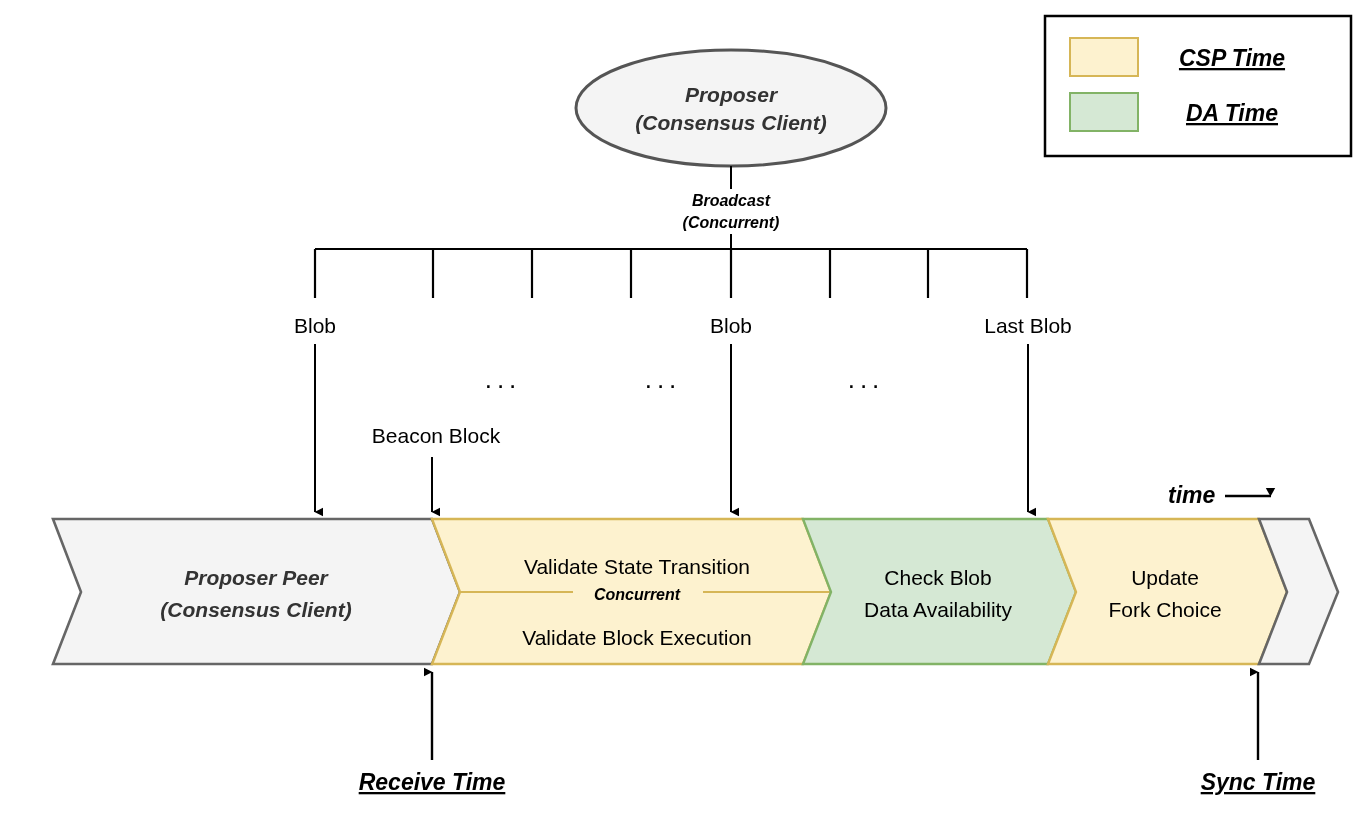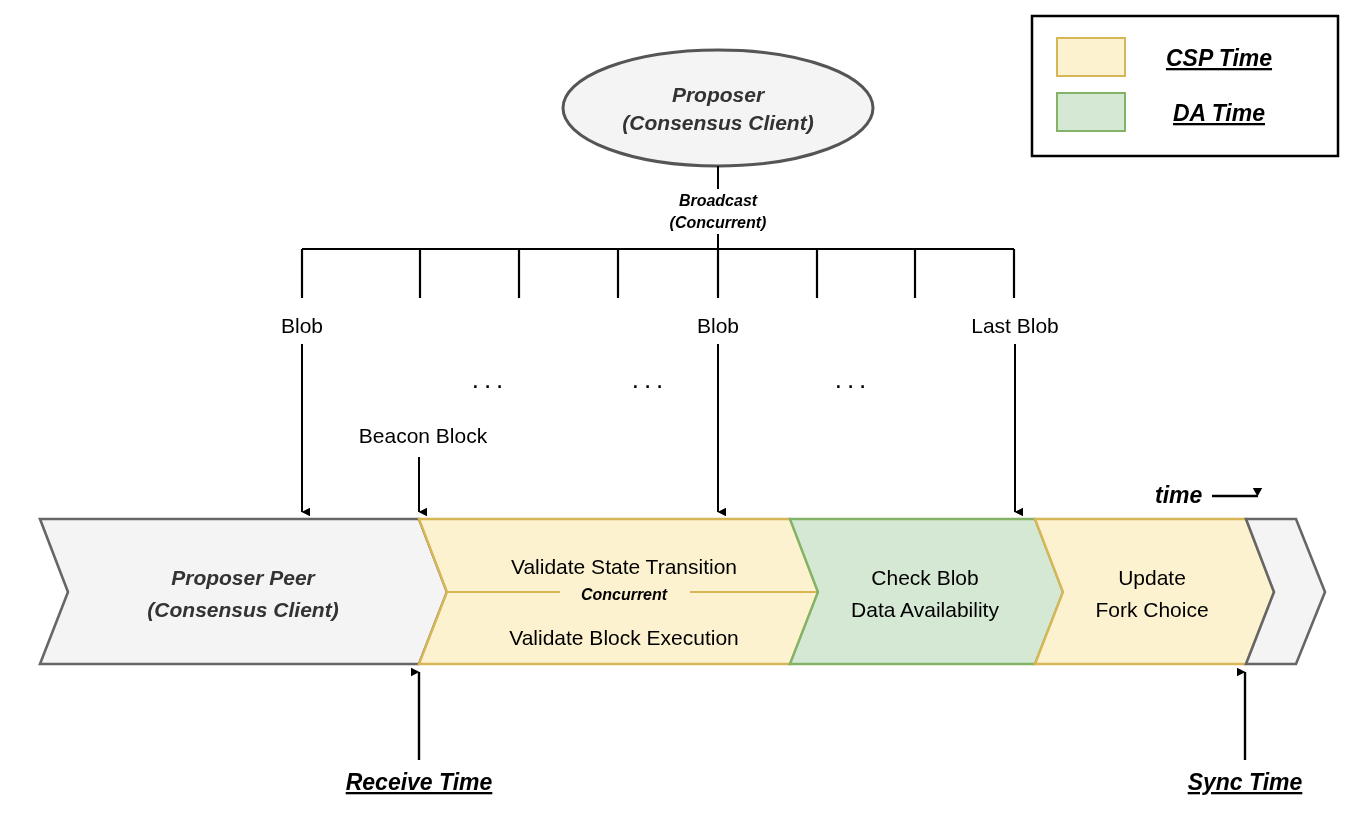--- a/index.html
+++ b/index.html
@@ -9,21 +9,21 @@
   }
   body {
     width: 1362px;
     height: 840px;
     position: relative;
     font-family: "Liberation Sans", sans-serif;
     overflow: hidden;
   }
   #diagram-root {
     position: absolute;
-    left: 0; top: 0;
+    left: 13px; top: 0;
     width: 1101px;
     height: 840px;
   }
   svg.layer {
     position: absolute;
     left: 0; top: 0;
     width: 1362px;
     height: 840px;
   }
   .txt {

